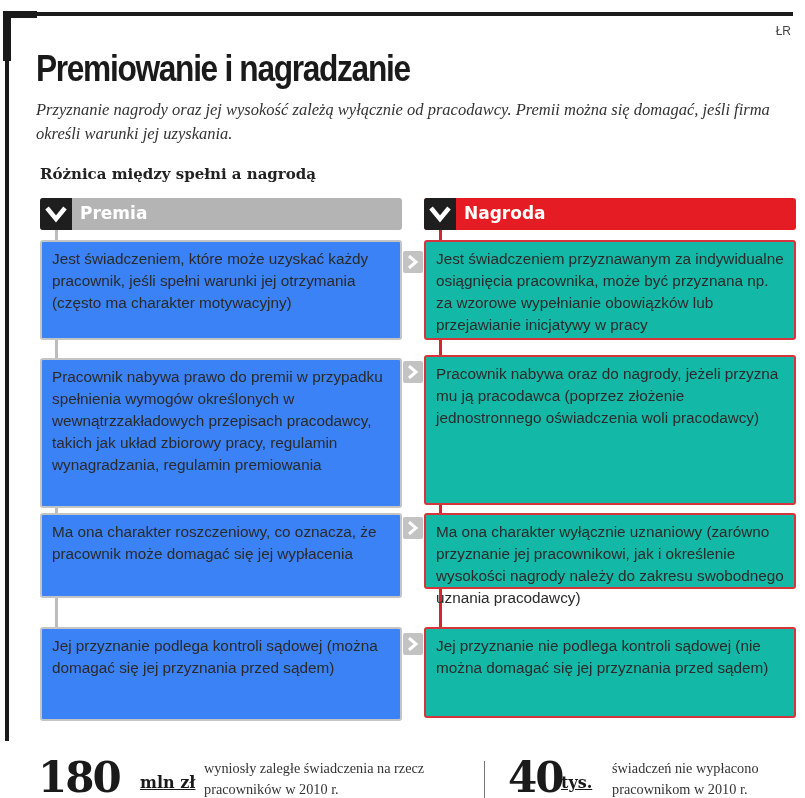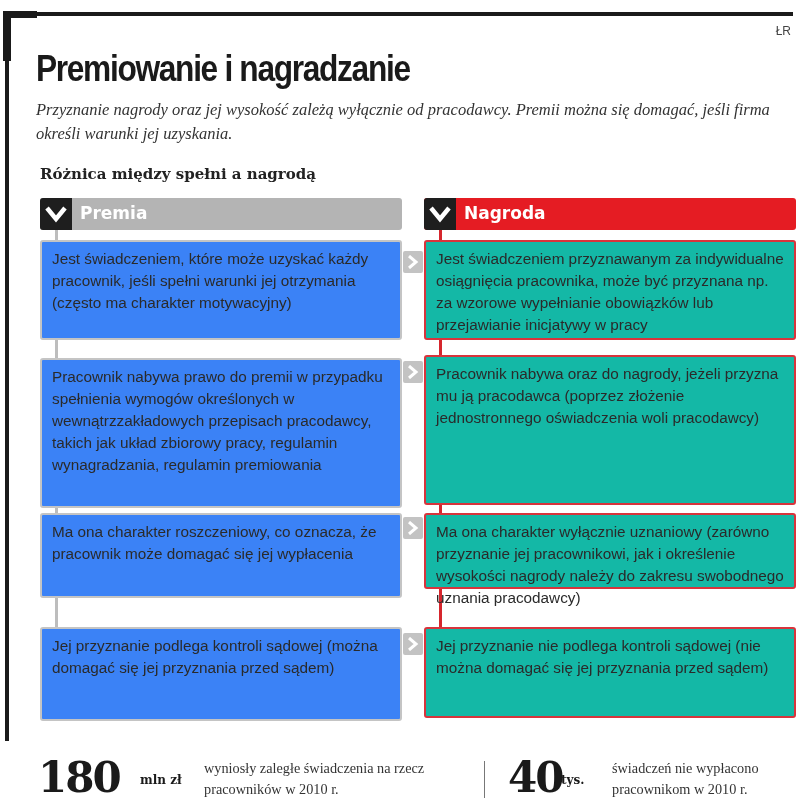--- a/index.html
+++ b/index.html
@@ -32,21 +32,21 @@
 
     .box { position: absolute; border-radius: 3px; padding: 6px 10px; font-size: 15.3px; line-height: 22px; color: #2a2a2a; }
     .box.premia { left: 40px; width: 362px; background: #3b82f6; border: 2px solid #c4c4c4; }
     .box.nagroda { left: 424px; width: 372px; background: #14b8a6; border: 2px solid #d8343c; }
 
     .arrow { position: absolute; left: 403px; width: 20px; height: 22px; background: #c3c3c3; border-radius: 2px; display: flex; align-items: center; justify-content: center; }
     .arrow svg { width: 12px; height: 14px; }
 
     .stats { position: absolute; top: 753px; left: 0; width: 716px; height: 60px; }
     .stat-num { position: absolute; top: 0; font-family: "DejaVu Serif", serif; font-weight: bold; font-size: 42px; letter-spacing: -2px; color: #1a1a1a; }
-    .stat-unit { position: absolute; top: 20px; font-family: "DejaVu Serif", serif; font-weight: bold; font-size: 12px; color: #1a1a1a; }
+    .stat-unit { position: absolute; top: 20px; font-family: "DejaVu Serif", serif; font-weight: bold; font-size: 16px; color: #1a1a1a; text-decoration: underline; }
     .stat-desc { position: absolute; top: 4px; font-family: "Liberation Serif", serif; font-size: 15.5px; line-height: 21px; color: #333; transform: scaleX(0.92); transform-origin: left; white-space: nowrap; }
     .stat-sep { position: absolute; left: 484px; top: 8px; width: 1px; height: 40px; background: #777; }
   </style>
 </head>
 <body>
 
 <div class="frame-top"></div>
 <div class="frame-top-thick"></div>
 <div class="frame-left-thick"></div>
 <div class="frame-left"></div>

